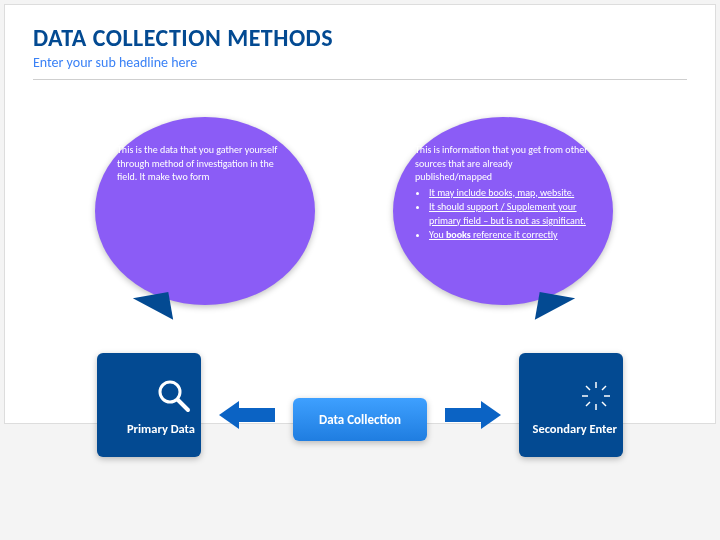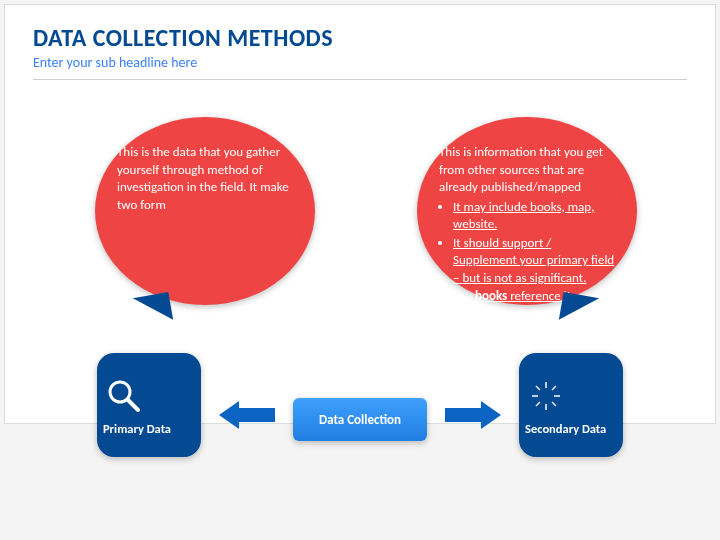--- a/index.html
+++ b/index.html
@@ -30,36 +30,36 @@
     color: #3b82f6;
     padding: 2px 0 0 28px;
   }
   .divider {
     border: 0;
     border-top: 1px solid #cfcfcf;
     margin: 8px 28px 0 28px;
   }
   .bubble {
     position: absolute;
-    background: #ef4444;
+    background: #8b5cf6;
     color: #fff;
     border-radius: 50%;
     padding: 26px 22px;
-    font-size: 13px;
+    font-size: 10px;
     line-height: 1.35;
     box-shadow: 0 2px 6px rgba(0,0,0,.25);
   }
   .bubble ul { list-style: disc; padding-left: 14px; margin-top: 2px; text-decoration: underline; }
   .bubble ul li { margin-bottom: 1px; }
   .bubble-left {
     left: 90px; top: 112px;
     width: 220px; height: 188px;
   }
   .bubble-right {
-    left: 412px; top: 112px;
+    left: 388px; top: 112px;
     width: 220px; height: 188px;
   }
   .tail {
     position: absolute;
     width: 0; height: 0;
     border-style: solid;
   }
   .bubble-left .tail {
     bottom: -18px; left: 40px;
     border-width: 28px 0 0 36px;
@@ -78,24 +78,24 @@
     top: 348px;
     display: flex;
     align-items: center;
     justify-content: center;
     gap: 18px;
   }
   .node {
     background: #034a92;
     color: #fff;
     width: 104px; height: 104px;
-    border-radius: 17px;
+    border-radius: 6px;
     display: flex;
     flex-direction: column;
-    align-items: flex-start;
+    align-items: flex-end;
     justify-content: center;
     font-size: 12.5px;
     font-weight: 600;
     text-align: center;
     box-shadow: 0 2px 6px rgba(0,0,0,.25);
     padding: 6px;
   }
   .node .icon-wrap {
     width: 42px; height: 42px;
     display: flex; align-items: center; justify-content: center;
@@ -193,18 +193,18 @@
             <line x1="10" y1="-10" x2="6" y2="-6"></line>
             <line x1="14" y1="0" x2="8" y2="0"></line>
             <line x1="10" y1="10" x2="6" y2="6"></line>
             <line x1="0" y1="14" x2="0" y2="8"></line>
             <line x1="-10" y1="10" x2="-6" y2="6"></line>
             <line x1="-14" y1="0" x2="-8" y2="0"></line>
             <line x1="-10" y1="-10" x2="-6" y2="-6"></line>
           </g>
         </svg>
       </span>
-      <span>Secondary Data</span>
+      <span>Secondary Enter</span>
     </div>
 
   </div>
 
 </div>
 
 </body></html>

